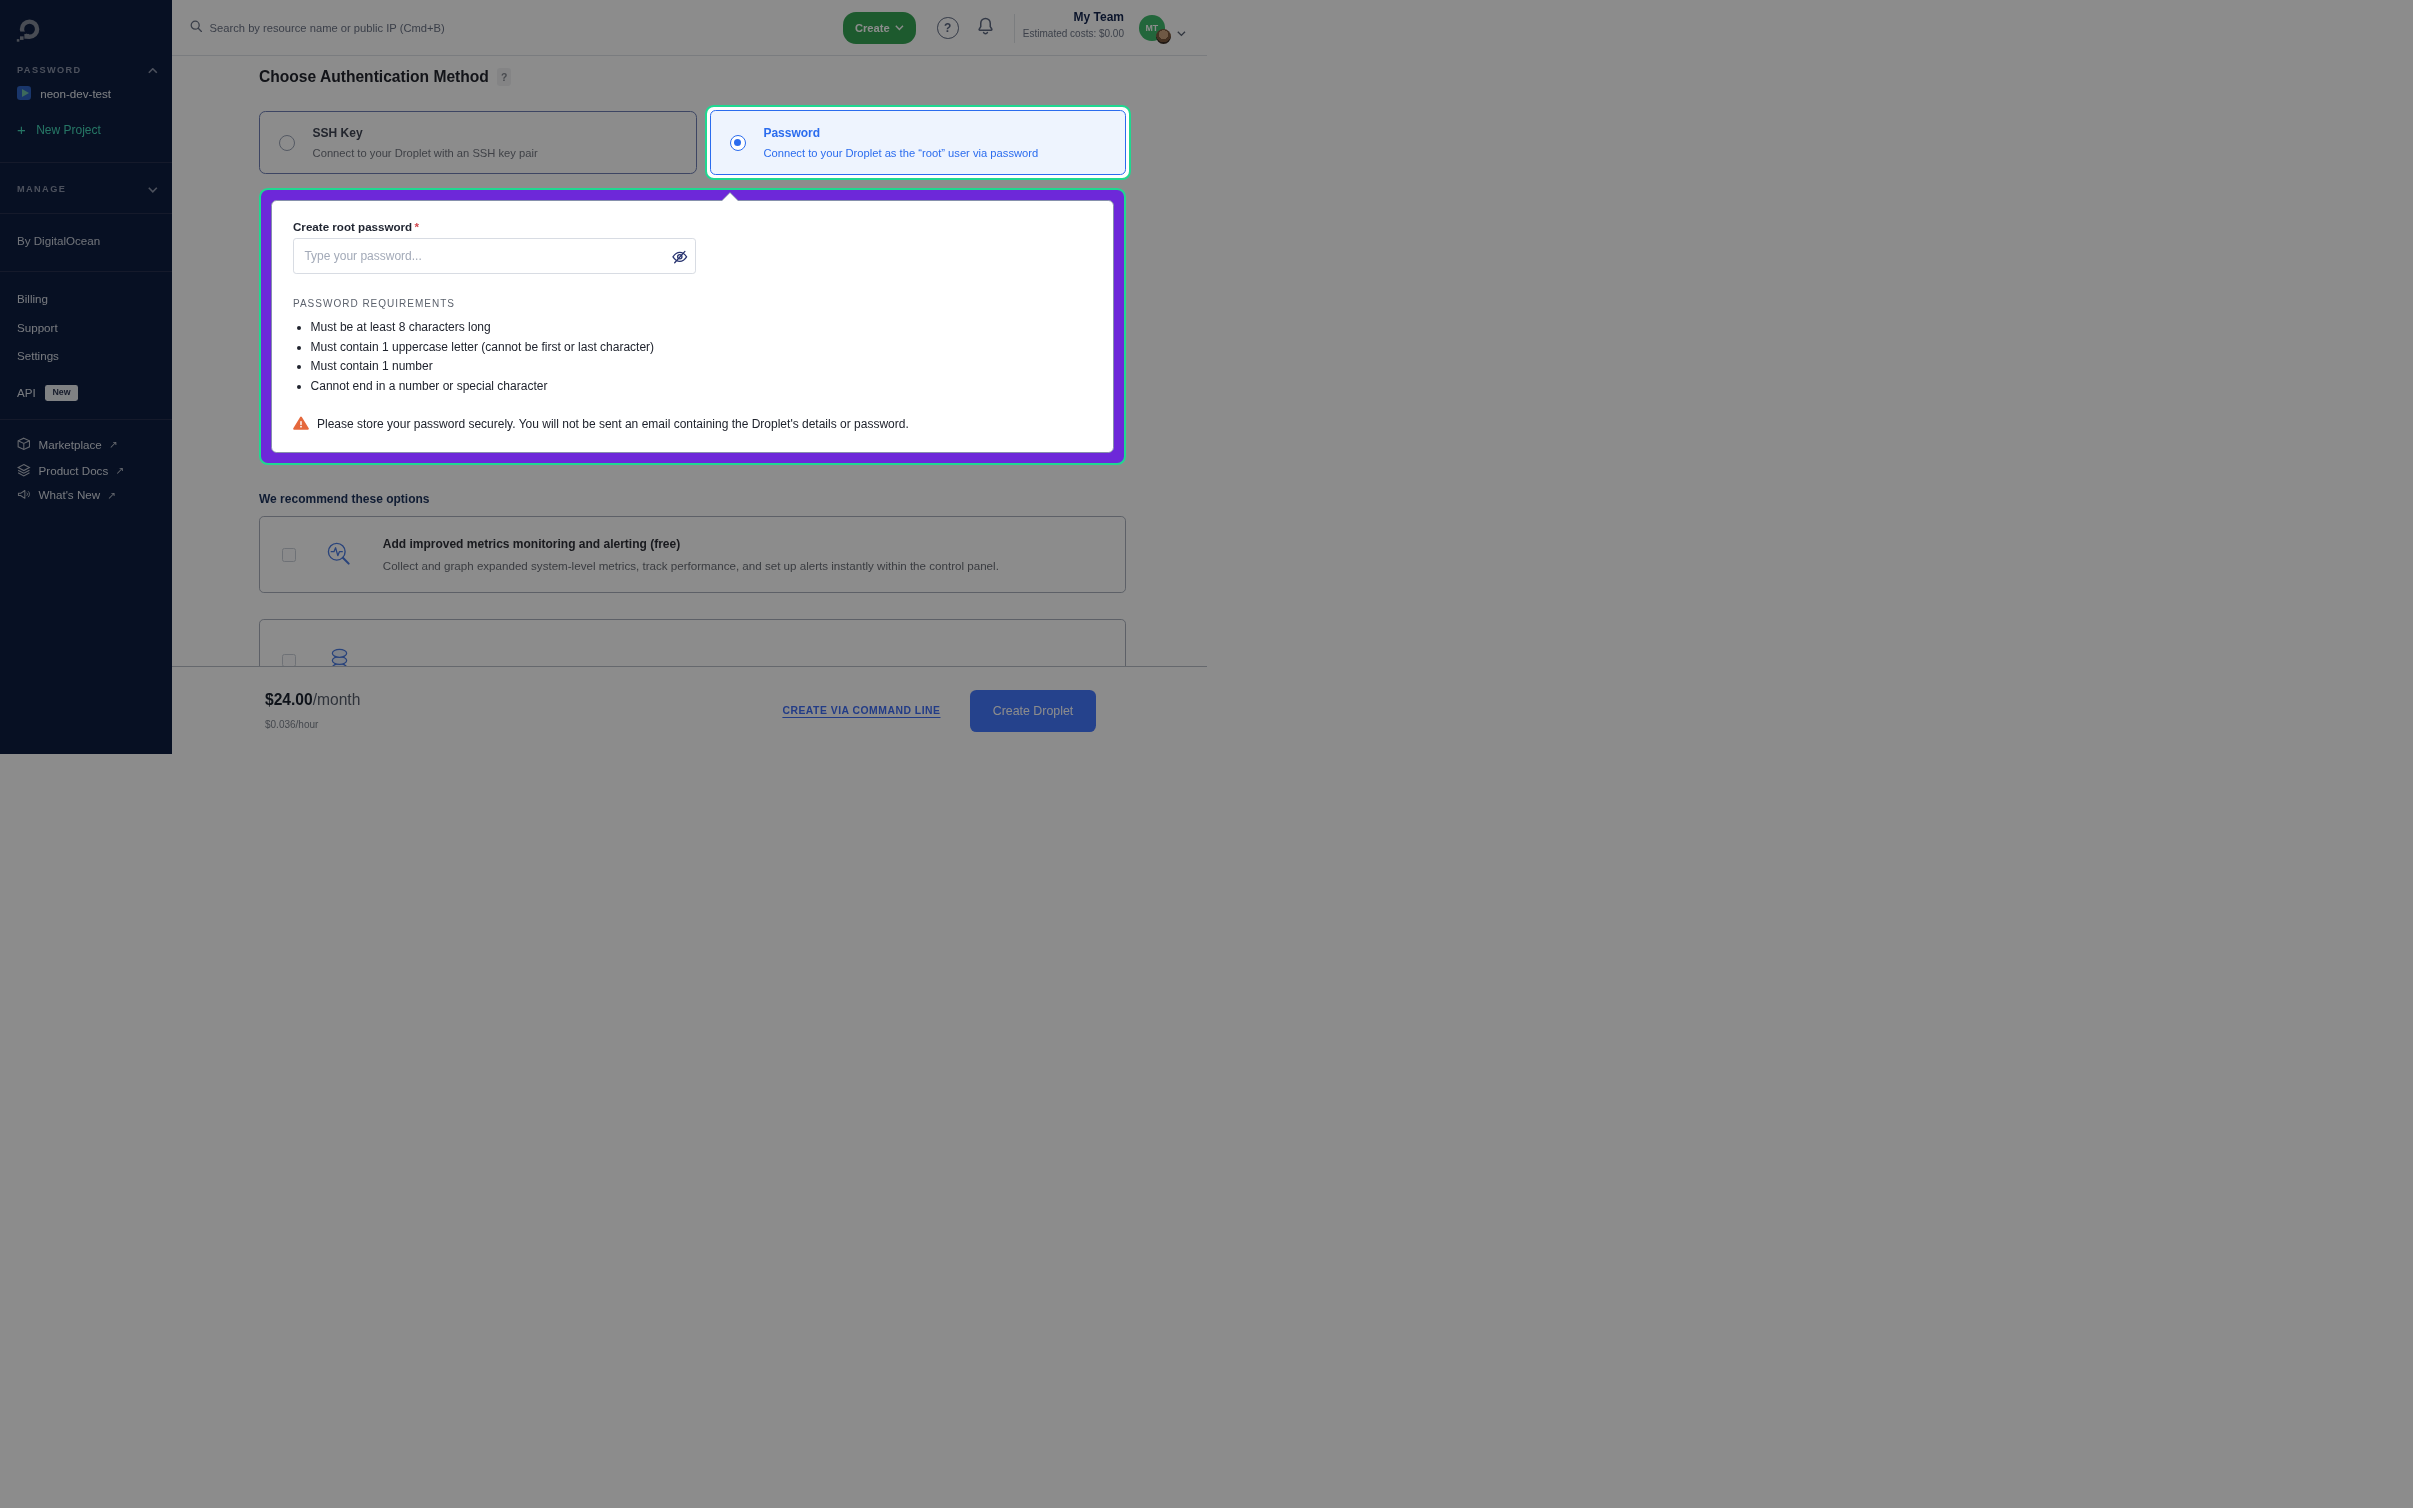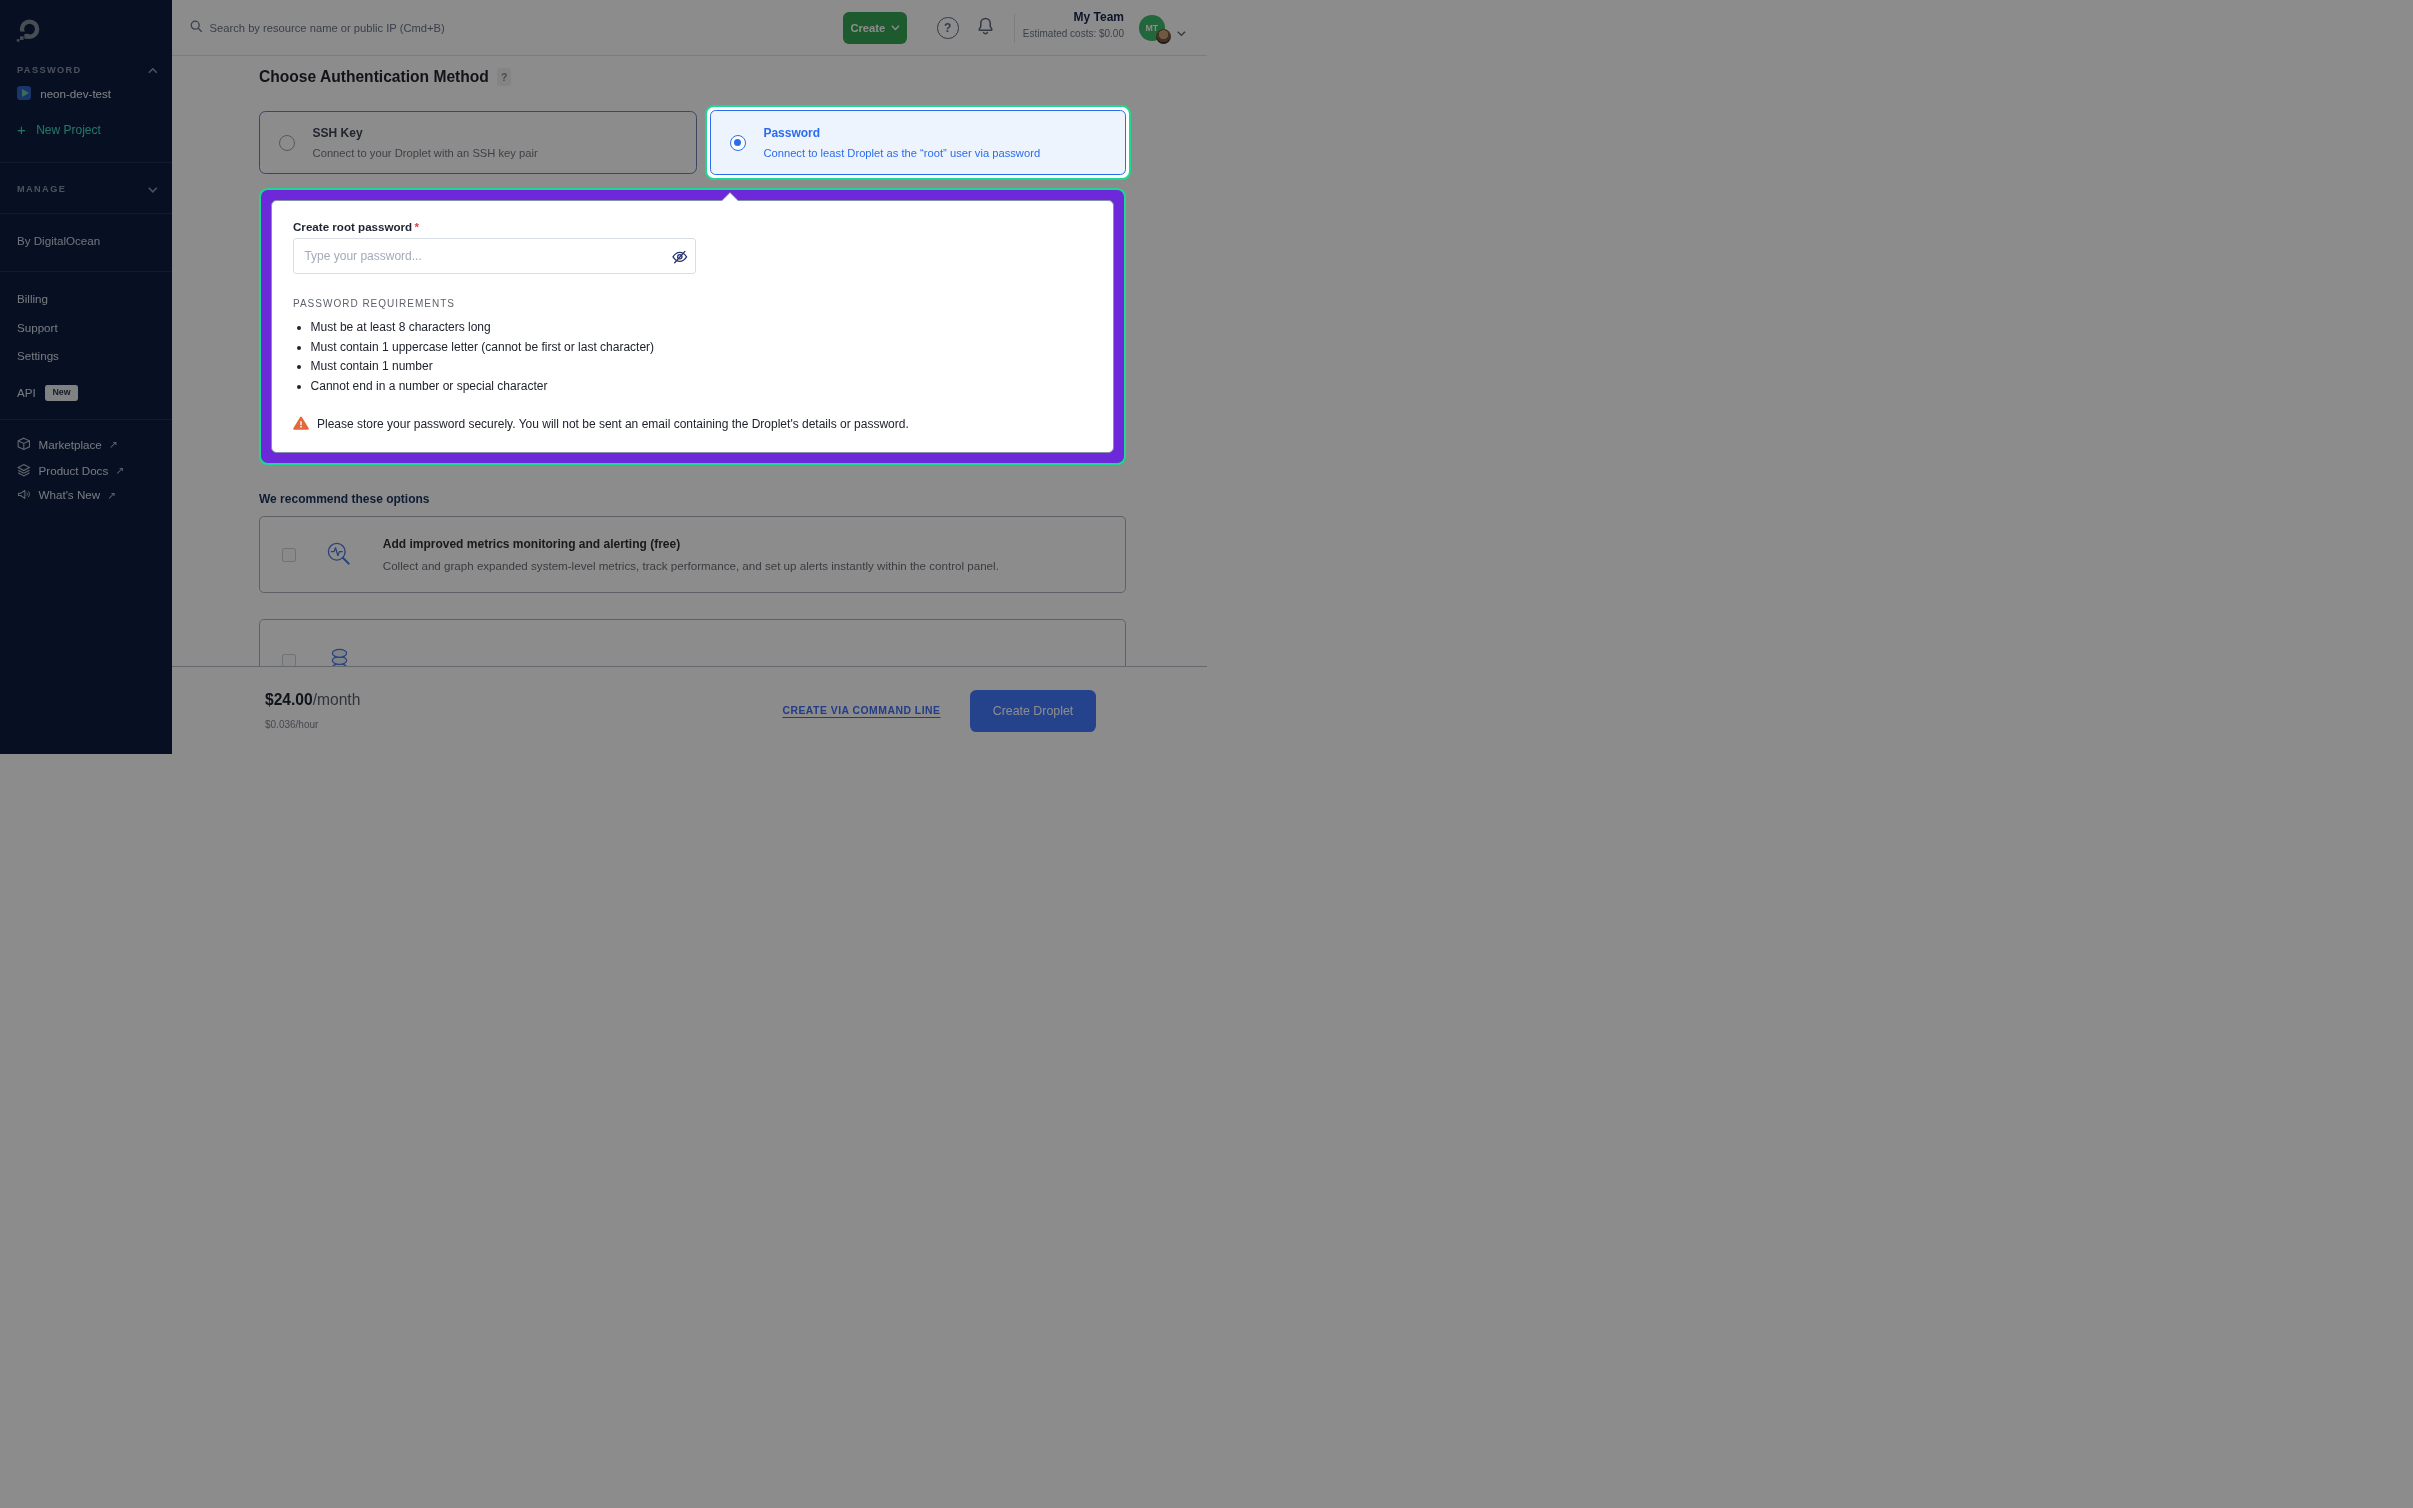--- a/index.html
+++ b/index.html
@@ -28,22 +28,22 @@
   .ext-arrow { margin-left:7.2px; color:#b8bec9; font-size:10.4px; }
   .side-ico { width:13.6px; margin-right:8px; display:inline-flex; flex:0 0 auto; }
 
   
   .topbar { position:absolute; left:172px; top:0; width:1035px; height:56px; background:#fff;
     border-bottom:0.8px solid #dfe2e7; z-index:2; }
   .search-wrap { position:absolute; left:18.4px; top:0; height:56px; display:flex; align-items:center; gap:6.4px; }
   .search-input { border:none; outline:none; width:447px; font-size:11.2px; color:#33405e;
     font-family:"Liberation Sans", sans-serif; background:transparent; }
   .search-input::placeholder { color:#6b7385; }
-  .create-btn { position:absolute; left:671px; top:12px; width:64px; height:32px; background:#35a454;
-    border:none; border-radius:6px; color:#fff; font-size:11.2px; font-weight:600;
+  .create-btn { position:absolute; left:671px; top:12px; width:73px; height:32px; background:#35a454;
+    border:none; border-radius:13px; color:#fff; font-size:11.2px; font-weight:600;
     display:flex; align-items:center; justify-content:center; gap:5.6px; cursor:pointer;
     font-family:"Liberation Sans", sans-serif; }
   .help-circ { position:absolute; left:765px; top:17px; width:21.5px; height:21.5px; border:1.8px solid #5d6880;
     border-radius:50%; color:#5d6880; font-size:12px; font-weight:700; display:flex; align-items:center;
     justify-content:center; cursor:pointer; }
   .bell { position:absolute; left:804px; top:16px; cursor:pointer; }
   .top-vr { position:absolute; left:842px; top:13.6px; width:0.8px; height:29.5px; background:#e1e3e8; }
   .team-block { position:absolute; right:83px; top:10.4px; text-align:right; }
   .team-name { font-size:12px; font-weight:700; color:#14264f; }
   .team-costs { font-size:10px; color:#6e7687; margin-top:4px; }
@@ -291,21 +291,21 @@
       </div>
     </div>
 
     <div class="pw-wrap spotlight">
       <div class="pw-card">
         <span class="radio-on">
             <span class="radio-dot"></span>
           </span>
         <div>
           <div class="pw-t">Password</div>
-          <div class="pw-d">Connect to least Droplet as the “root” user via password</div>
+          <div class="pw-d">Connect to your Droplet as the “root” user via password</div>
         </div>
       </div>
     </div>
 
   </div>
 
   <div class="panel-wrap spotlight">
     <div class="panel">
 
       <div class="pw-label">

